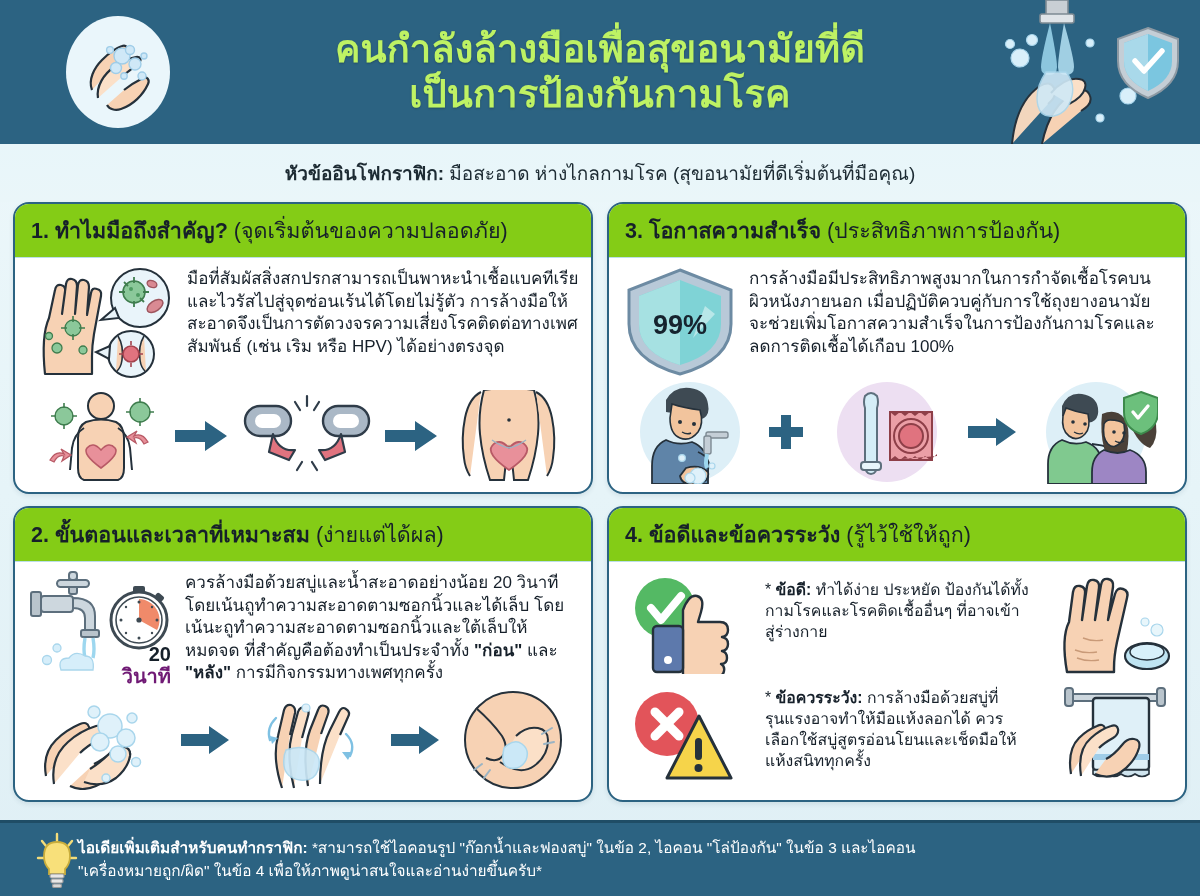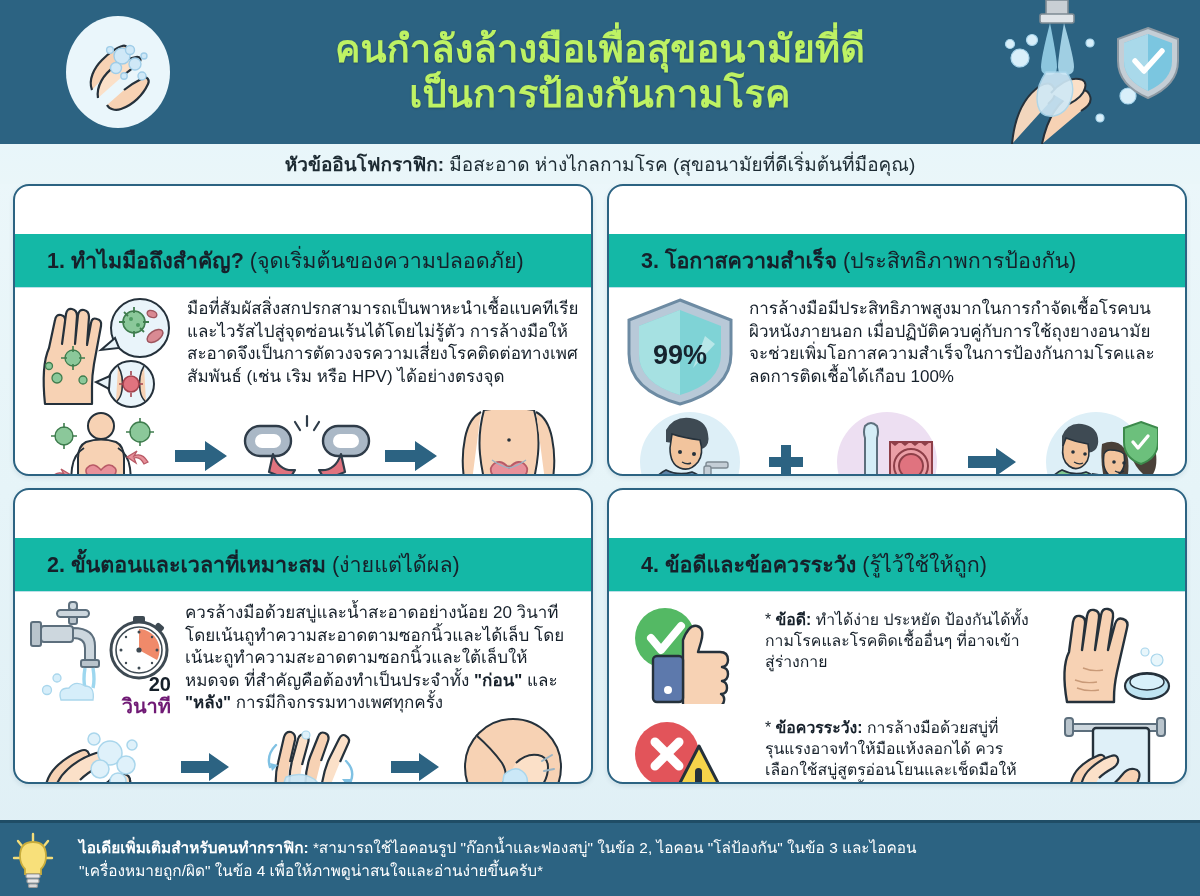--- a/index.html
+++ b/index.html
@@ -40,21 +40,21 @@
     line-height: 1.18;
     letter-spacing: .2px;
     text-shadow: 0 1px 2px rgba(0,0,0,.25);
     z-index: 2;
     max-width: 760px;
   }
   .header-title .l2 { display:block; }
 
   
   .subtitle-bar {
-    height: 40px;
+    height: 58px;
     display:flex; align-items:center; justify-content:center;
     background: linear-gradient(180deg,#e8f6fa 0%,#eaf6f9 100%);
   }
   .subtitle {
     font-size: 19px; color: #1d2b33;
   }
   .subtitle b { font-weight: bold; }
 
   
   .grid {
@@ -69,24 +69,23 @@
 
   .card {
     background: #ffffff;
     border: 2.5px solid #2c6382;
     border-radius: 16px;
     overflow: hidden;
     display: flex; flex-direction: column;
     box-shadow: 0 2px 5px rgba(20,60,80,.10);
   }
   .card-head {
-    background: #14b8a6;
-    padding: 9px 16px 10px 32px;
+    background: #84cc16;
+    padding: 9px 16px 10px 16px;
     border-bottom: 1px solid #bcdfe8;
-    margin-top: 48px;
   }
   .card-head h2 {
     font-size: 21.5px;
     color: #16202a;
     font-weight: bold;
     white-space: nowrap;
   }
   .card-head h2 .paren { font-weight: normal; }
   .card-body {
     flex: 1;
@@ -117,22 +116,22 @@
   }
   .c4text { font-size: 15.8px; line-height: 1.32; color:#16202a; flex:1; padding-top:6px;}
   .c4text .lead { font-weight: bold; }
 
   
   .footer {
     position: absolute; left:0; bottom:0;
     width: 1200px; height: 76px;
     background: #2c6382;
     border-top: 3px solid #1f4d66;
-    display: flex; align-items: center; gap: 25px;
-    padding: 0 12px;
+    display: flex; align-items: center; gap: 0;
+    padding: 0 36px;
   }
   .footer-text {
     color: #ffffff;
     font-size: 15.4px;
     line-height: 1.45;
   }
   .footer-text b { font-weight: bold; }
   .bulb { flex: none; width: 42px; height: 56px; }
 </style>
 </head>

